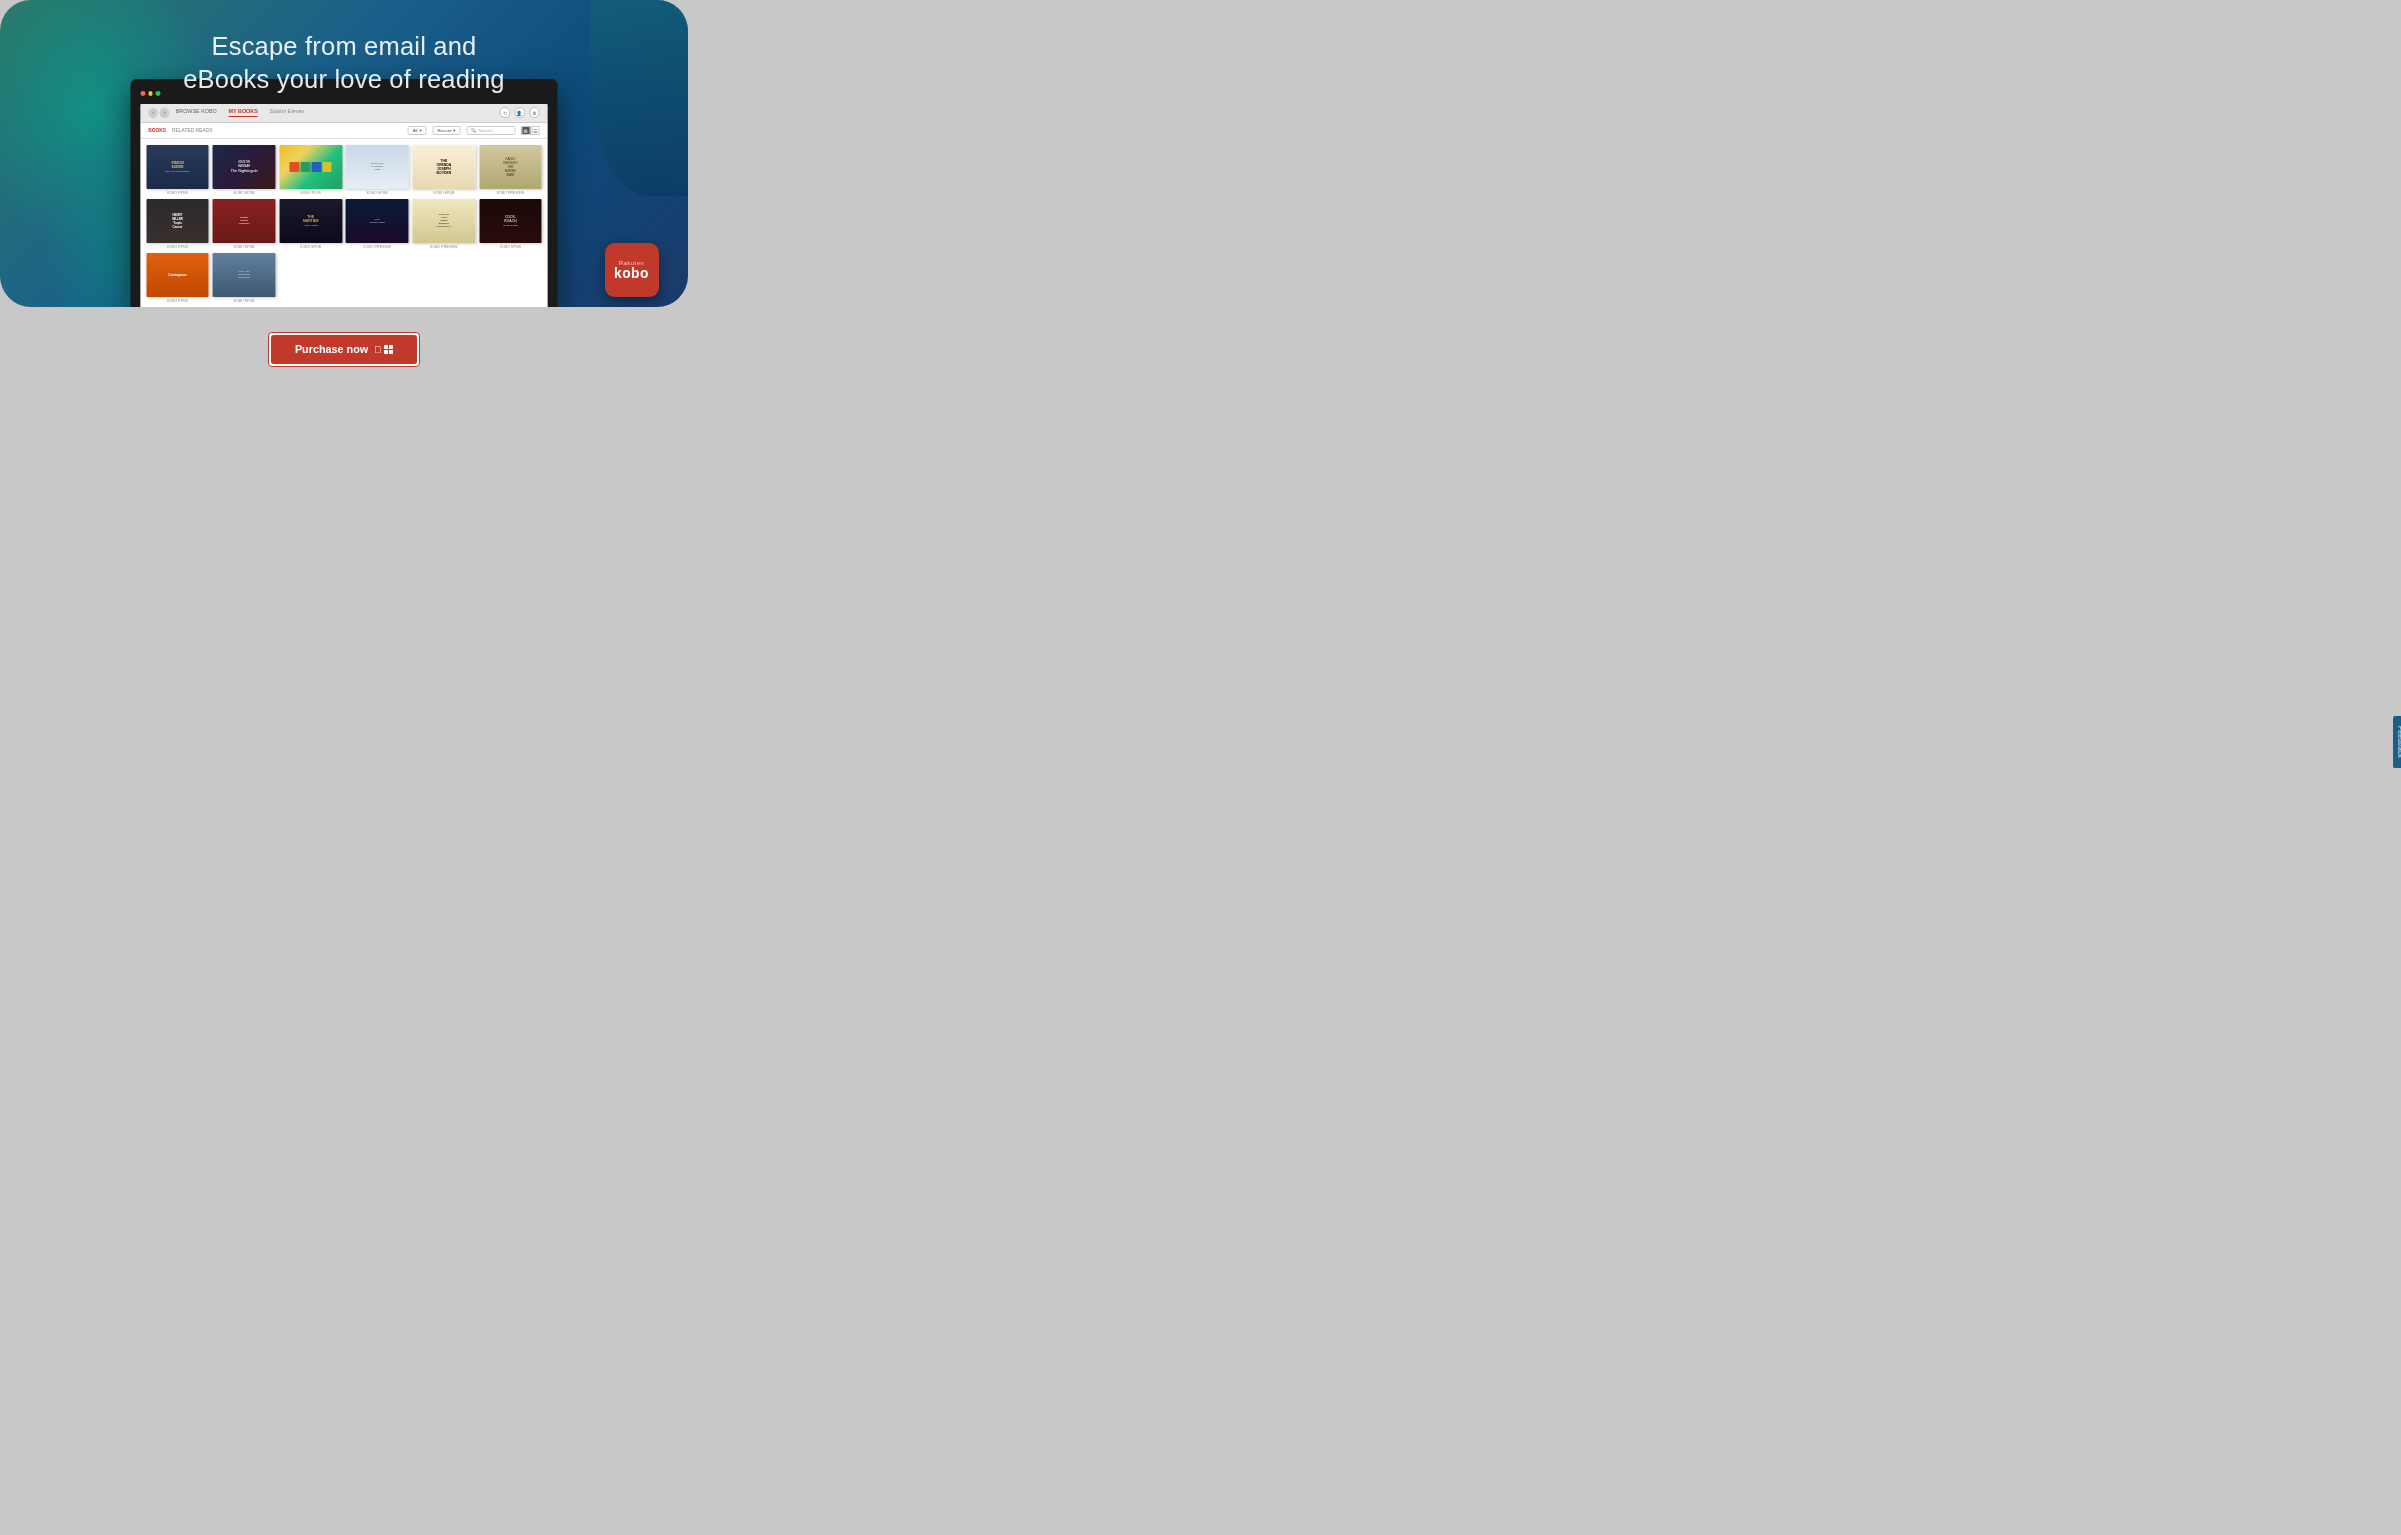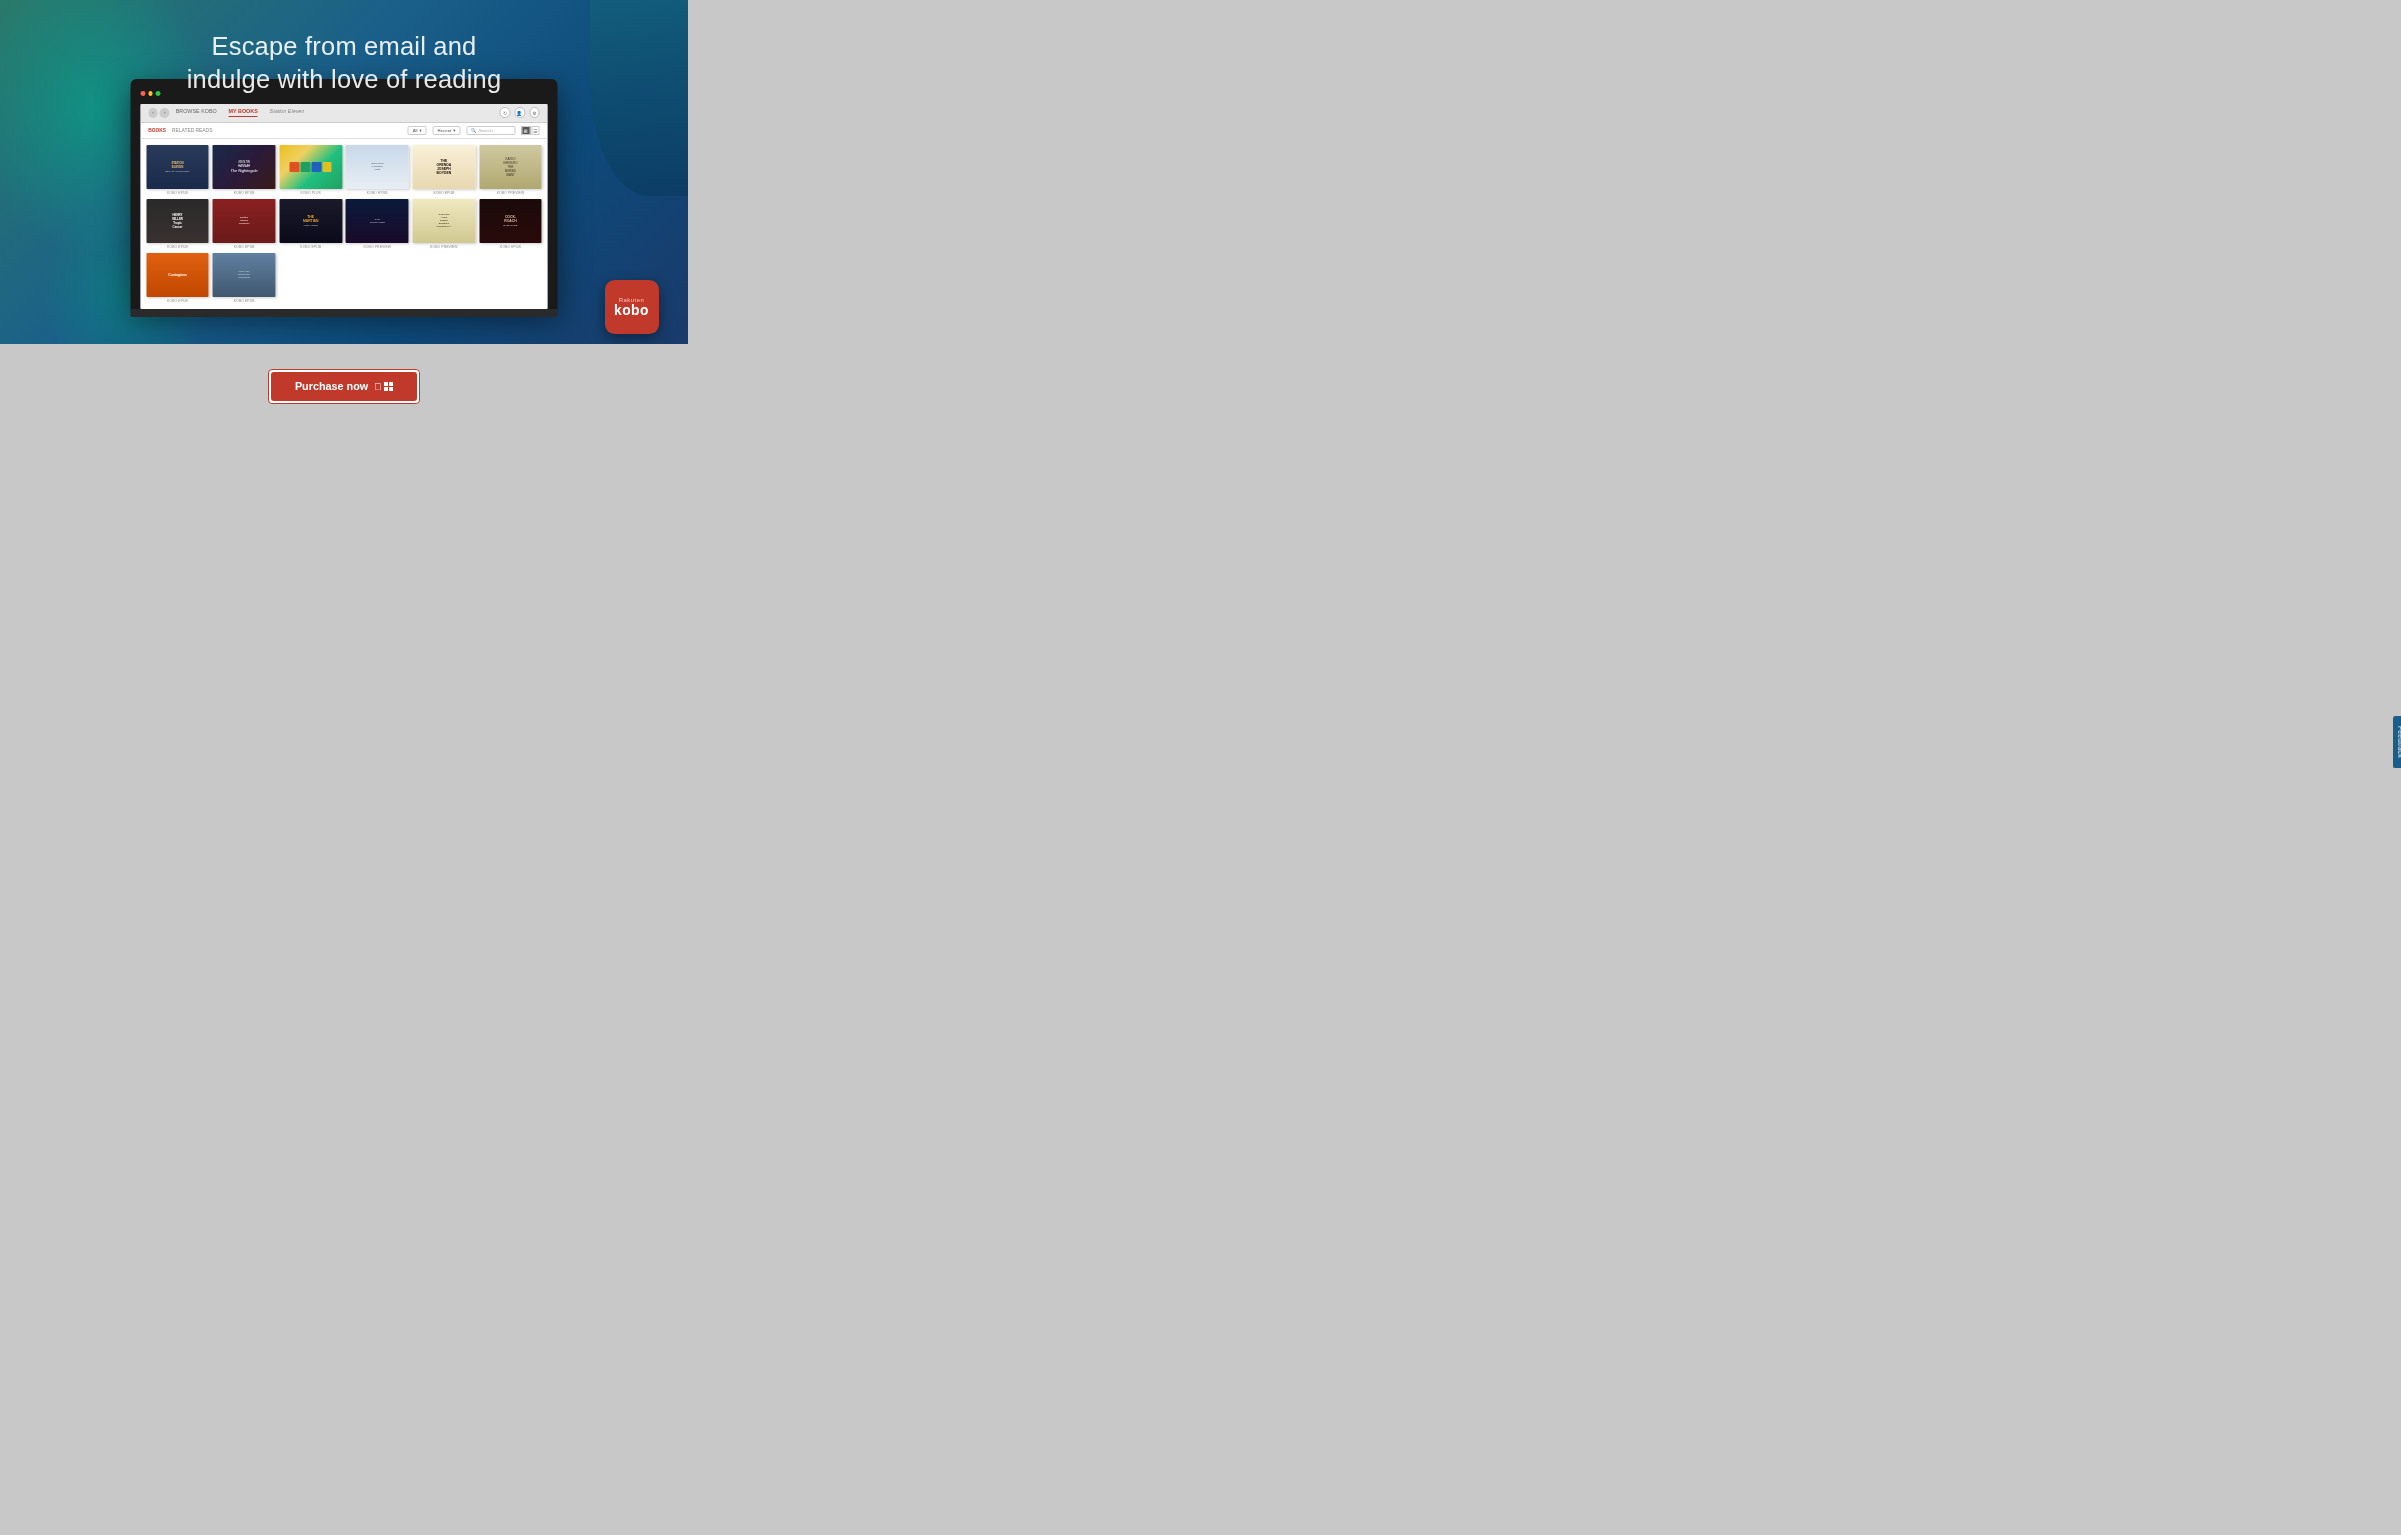--- a/index.html
+++ b/index.html
@@ -10,23 +10,24 @@
       background: #c8c8c8;
       font-family: 'Helvetica Neue', Arial, sans-serif;
       position: relative;
       overflow-x: hidden;
     }
 
     
     .hero-bg {
       position: relative;
       width: 100%;
-      height: 344px;
+      height: 307px;
       background: linear-gradient(135deg, #2a7a6a 0%, #1a5f8a 40%, #0d4a7a 70%, #1a3a6a 100%);
       overflow: hidden;
+      border-radius: 31px;
     }
 
     
     .hero-bg::before {
       content: '';
       position: absolute;
       top: -39px;
       left: -29.5px;
       width: 246px;
       height: 295px;
@@ -568,21 +569,21 @@
   </style>
 </head>
 <body>
 
 <div class="hero-bg">
   <div class="swirl-right"></div>
 
   <div class="hero-text">
     <div class="hero-title">
       <span>Escape from email and</span><br>
-      <span>indulge with love of reading</span>
+      <span>eBooks your love of reading</span>
     </div>
   </div>
 
   <div class="laptop-wrapper">
     <div class="laptop-frame">
       <div class="laptop-dots">
         <div class="dot dot-red"></div>
         <div class="dot dot-yellow"></div>
         <div class="dot dot-green"></div>
       </div>

